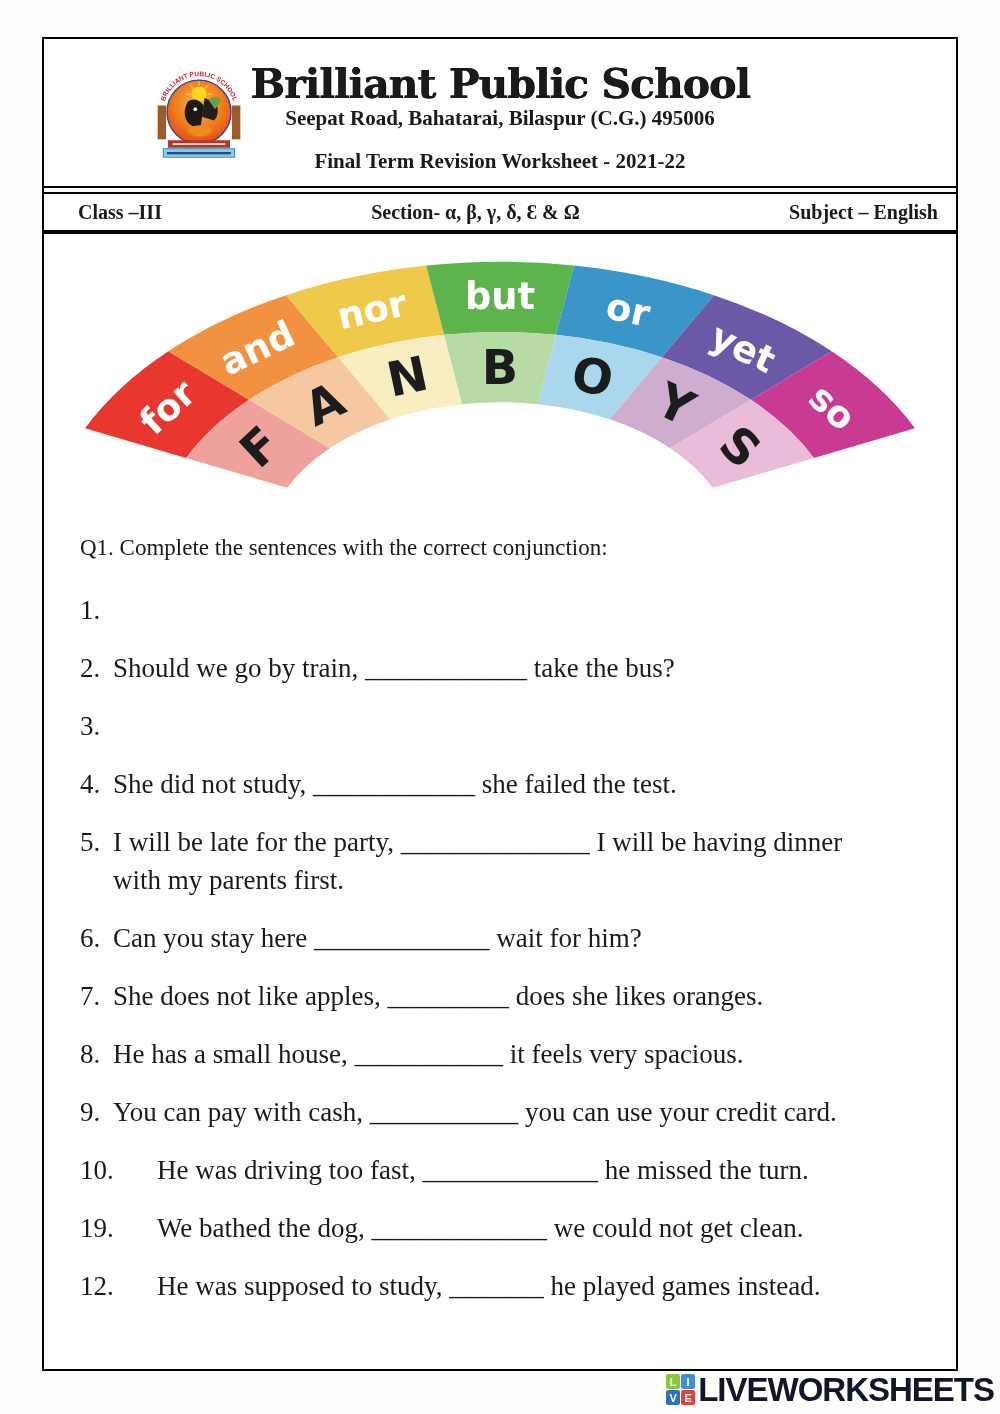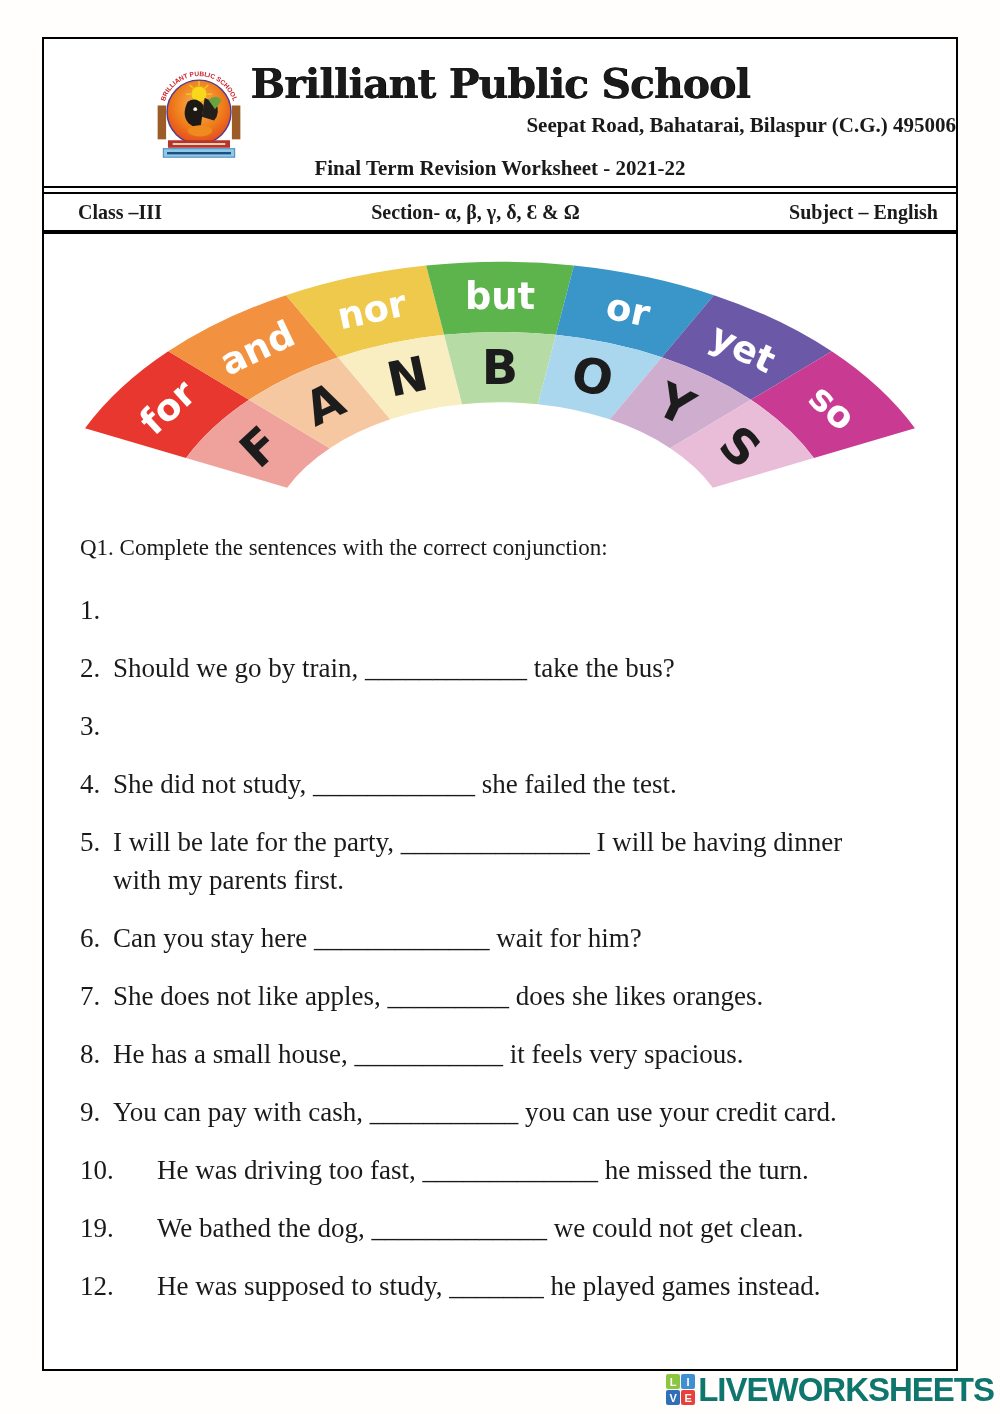--- a/index.html
+++ b/index.html
@@ -7,21 +7,21 @@
         font-family:"Liberation Serif",serif;color:#1a1a1a;overflow:hidden;}
   .frame{position:absolute;left:42px;top:37px;width:916px;height:1334px;
          border:2px solid #000;box-sizing:border-box;background:#fff;}
 
   
   .header{position:relative;height:147px;}
   .logo{position:absolute;left:108px;top:20px;width:94px;height:108px;}
   .head-text{text-align:center;padding-top:24px;}
   .school-name{font-family:"DejaVu Serif",serif;font-weight:bold;font-size:41px;
                line-height:1.05;letter-spacing:-1px;text-shadow:0.6px 0 #000;}
-  .address{font-size:21px;font-weight:bold;margin-top:7px;text-align:right;}
+  .address{font-size:21px;font-weight:bold;}
   .ws-title{font-size:21px;font-weight:bold;margin-top:18px;}
 
   .rule-a{border-top:2px solid #000;}
   .rule-b{border-top:2px solid #000;margin-top:4px;}
   .class-row{display:flex;justify-content:space-between;align-items:center;
              padding:7px 18px 6px 34px;font-weight:bold;font-size:20px;}
   .rule-thick{border-top:4px solid #000;}
 
   
   .fan-wrap{margin:22px auto 0 auto;width:856px;height:240px;}
@@ -192,15 +192,15 @@
     </div>
   </div>
 
   <div class="lw">
     <div class="lw-tiles" id="lw-tiles">
         <div class="lw-tile" style="background: rgb(140, 198, 62);">L</div>
         <div class="lw-tile" style="background: rgb(63, 143, 210);">I</div>
         <div class="lw-tile" style="background: rgb(47, 111, 184);">V</div>
         <div class="lw-tile" style="background: rgb(232, 65, 58);">E</div>
       </div>
-    <span class="lw-text" style="color: #0f766e;">LIVEWORKSHEETS</span>
+    <span class="lw-text" style="color: #0f172a;">LIVEWORKSHEETS</span>
   </div>
 </div>
 
 </body></html>

